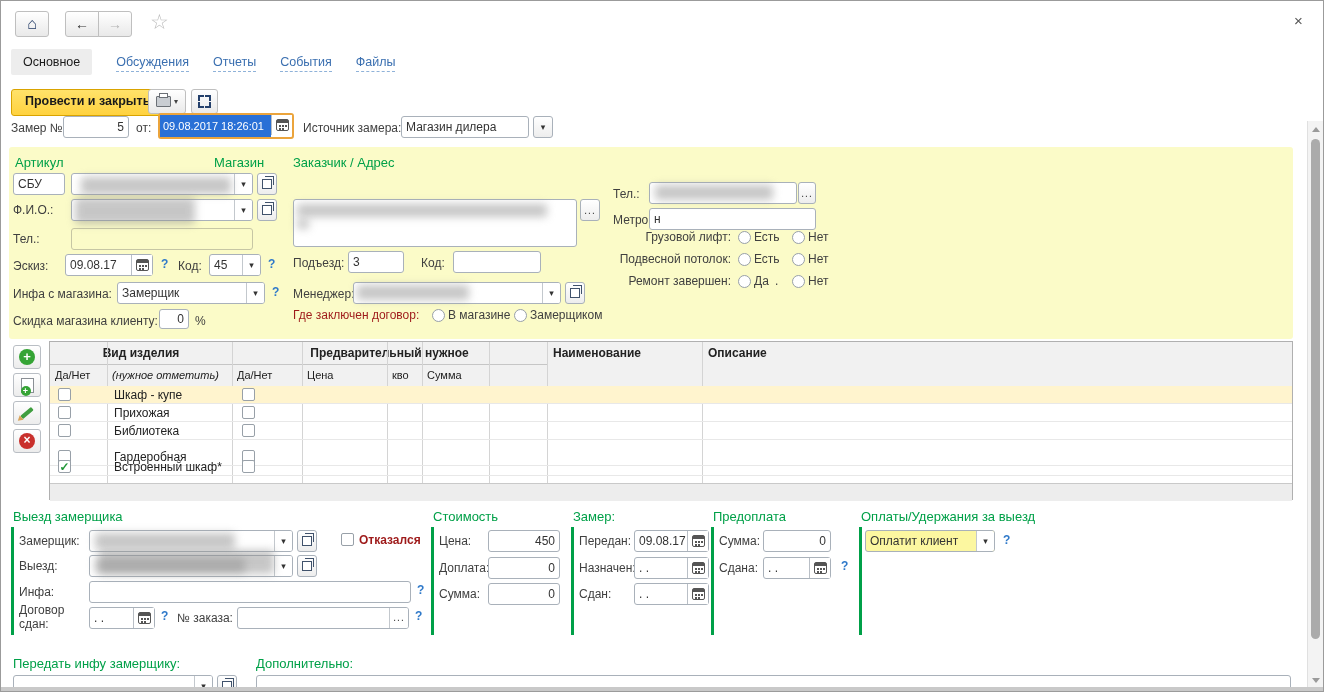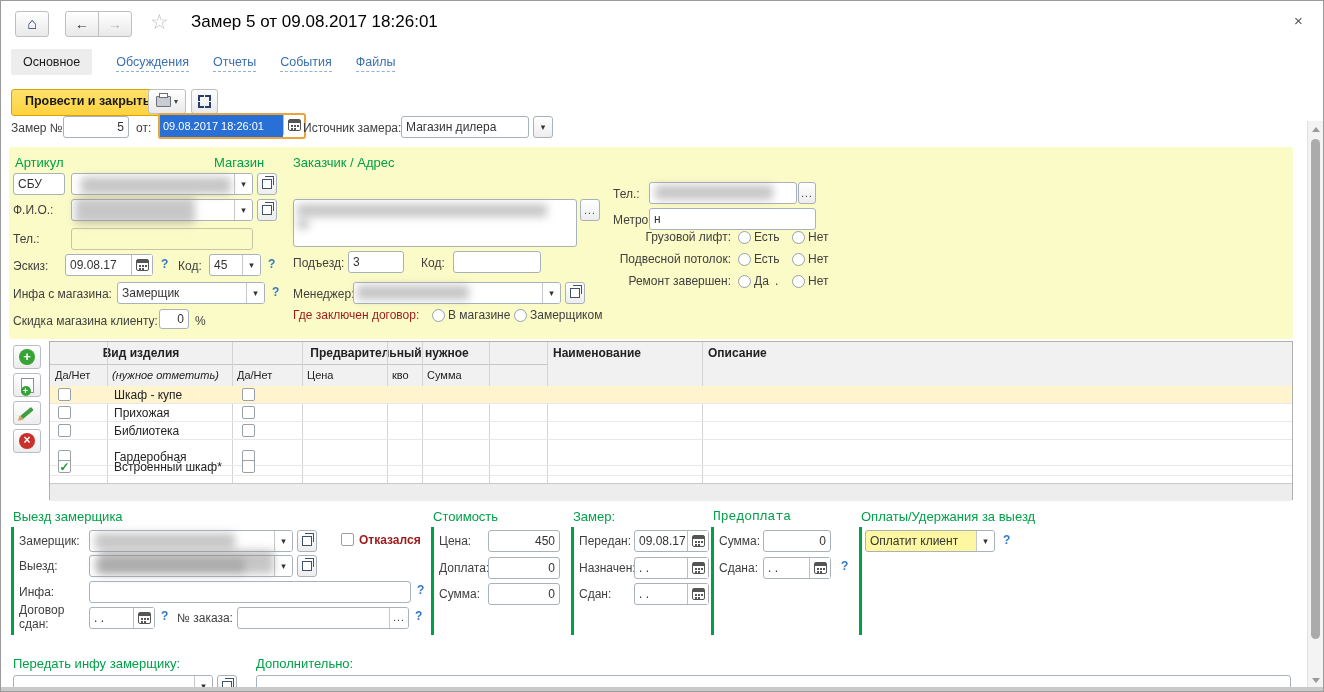--- a/index.html
+++ b/index.html
@@ -90,21 +90,20 @@
   <div class="wbtn" style="left:14px;top:10px;width:34px;">
     <span style="font-size:16px;font-weight:bold;color:#203864;">⌂</span>
   </div>
   <div class="wbtn" style="left:64px;top:10px;width:34px;border-radius:3px 0 0 3px;">
     <span style="font-size:14px;color:#2d2d2d;">←</span>
   </div>
   <div class="wbtn" style="left:97px;top:10px;width:34px;border-radius:0 3px 3px 0;">
     <span style="font-size:14px;color:#b5b5b5;">→</span>
   </div>
   <span class="abs" style="left:149px;top:9px;font-size:21px;color:#bdbdbd;">☆</span>
-  <div class="abs" style="left:190px;top:11px;font-size:17px;color:#000;">Замер 5 от 09.08.2017 18:26:01</div>
   <span class="abs" style="left:1293px;top:11px;font-size:15px;color:#555;">×</span>
 
   <div class="tabs">
     <span class="tab-active">Основное</span>
     <span class="tab-link">Обсуждения</span>
     <span class="tab-link">Отчеты</span>
     <span class="tab-link">События</span>
     <span class="tab-link">Файлы</span>
   </div>
 
@@ -113,21 +112,21 @@
     <span class="icon-print"></span>
     <span style="font-size:8px;color:#444;">▾</span>
   </div>
   <div class="wbtn" style="left:190px;top:88px;width:27px;height:25px;">
     <span class="icon-fs"></span>
   </div>
 
   <span class="lbl" style="left:10px;top:120px;">Замер №:</span>
   <div class="inp num" style="left:62px;top:115px;width:66px;">5</div>
   <span class="lbl" style="left:135px;top:120px;">от:</span>
-  <div class="abs" style="left:157px;top:112px;width:148px;height:26px;border:2px solid #EBA43C;border-radius:3px;background:#fff;display:flex;box-sizing:border-box;">
+  <div class="abs" style="left:157px;top:112px;width:136px;height:26px;border:2px solid #EBA43C;border-radius:3px;background:#fff;display:flex;box-sizing:border-box;">
     <span style="flex:1;background:#2970D6;color:#fff;font-size:11px;line-height:22px;padding:0 3px;white-space:nowrap;overflow:hidden;">09.08.2017 18:26:01</span>
     <span class="cal-btn">
         <span class="cal"></span>
       </span>
   </div>
   <span class="lbl" style="left:302px;top:120px;">Источник замера:</span>
   <div class="inp" style="left:400px;top:115px;width:128px;">
     <span>Магазин дилера</span>
   </div>
   <div class="sbtn" style="left:532px;top:115px;">
@@ -373,21 +372,21 @@
       </span>
   </div>
   <span class="lbl" style="left:578px;top:586px;">Сдан:</span>
   <div class="dgroup" style="left:633px;top:582px;width:75px;">
     <span class="dval">. .</span>
     <span class="cal-btn">
         <span class="cal"></span>
       </span>
   </div>
 
-  <span class="glbl" style="left:712px;top:508px;font-family:Liberation Mono, monospace;">Предоплата</span>
+  <span class="glbl" style="left:712px;top:508px;">Предоплата</span>
   <div class="vbar" style="left:710px;top:526px;height:108px;"></div>
   <span class="lbl" style="left:718px;top:533px;">Сумма:</span>
   <div class="inp num" style="left:762px;top:529px;width:68px;">0</div>
   <span class="lbl" style="left:718px;top:560px;">Сдана:</span>
   <div class="dgroup" style="left:762px;top:556px;width:68px;">
     <span class="dval">. .</span>
     <span class="cal-btn">
         <span class="cal"></span>
       </span>
   </div>

